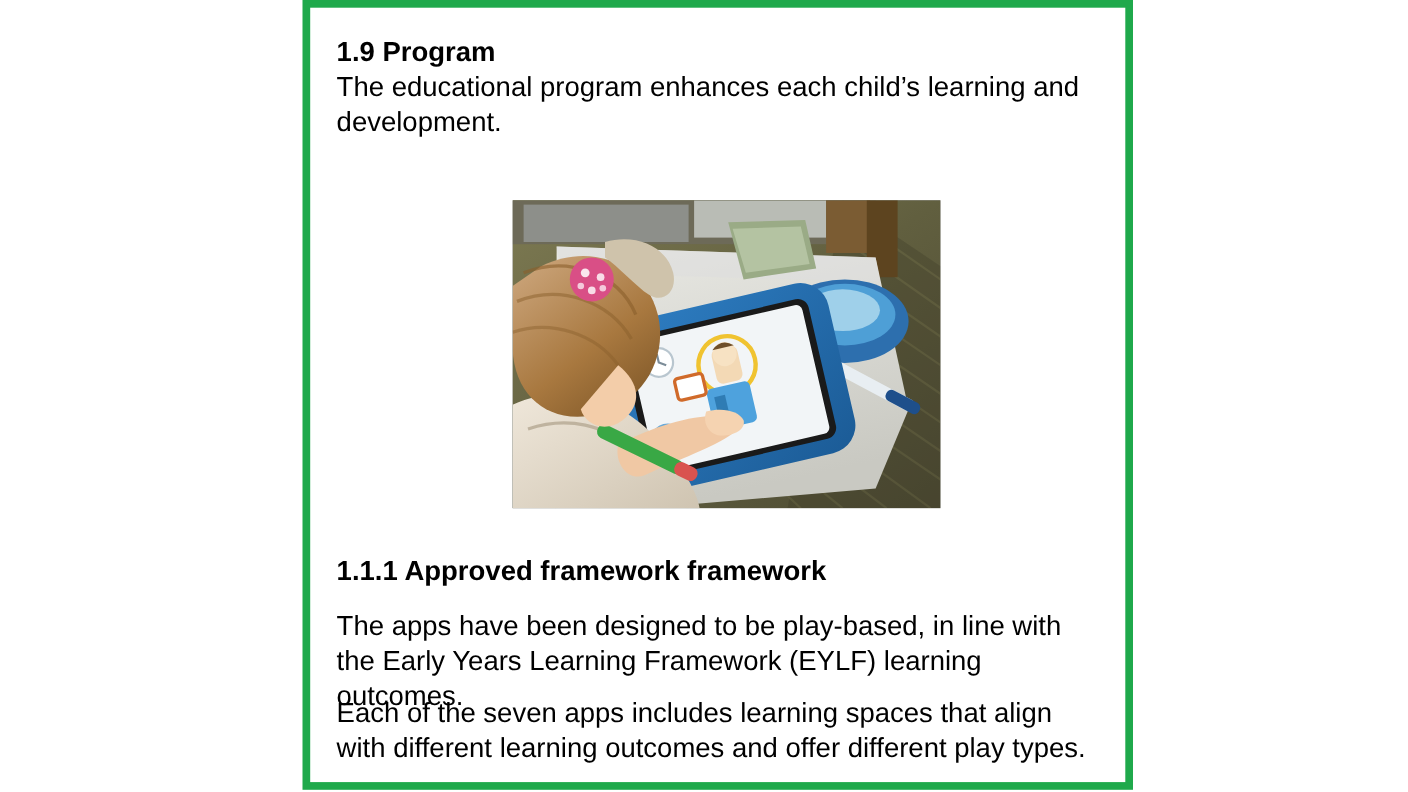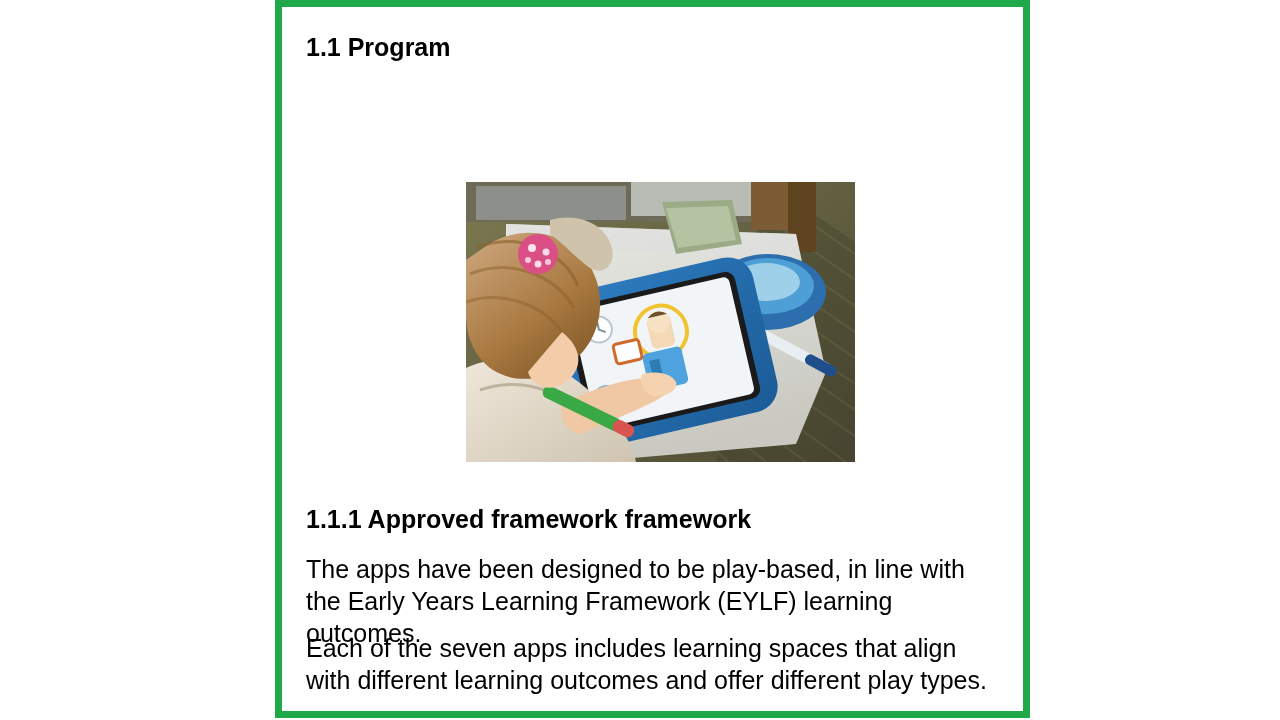--- a/index.html
+++ b/index.html
@@ -87,21 +87,22 @@
 </style>
 </head>
 <body>
 
 <div id="slide">
 
   <div id="card">
     <div id="card-inner">
 
       <div id="intro-block">
-        <div class="heading">1.1 Program</div>
+        <div class="heading">1.9 Program</div>
+        <div class="body-text">The educational program enhances each child’s learning and development.</div>
       </div>
 
       <div id="photo">
         <svg width="389" height="280" viewBox="0 0 389 280" xmlns="http://www.w3.org/2000/svg" aria-hidden="true">
           <defs>
             <linearGradient id="matG" x1="0" y1="0" x2="1" y2="1">
               <stop offset="0" stop-color="#7d7a52"></stop>
               <stop offset="0.5" stop-color="#615f3f"></stop>
               <stop offset="1" stop-color="#4c4a33"></stop>
             </linearGradient>

